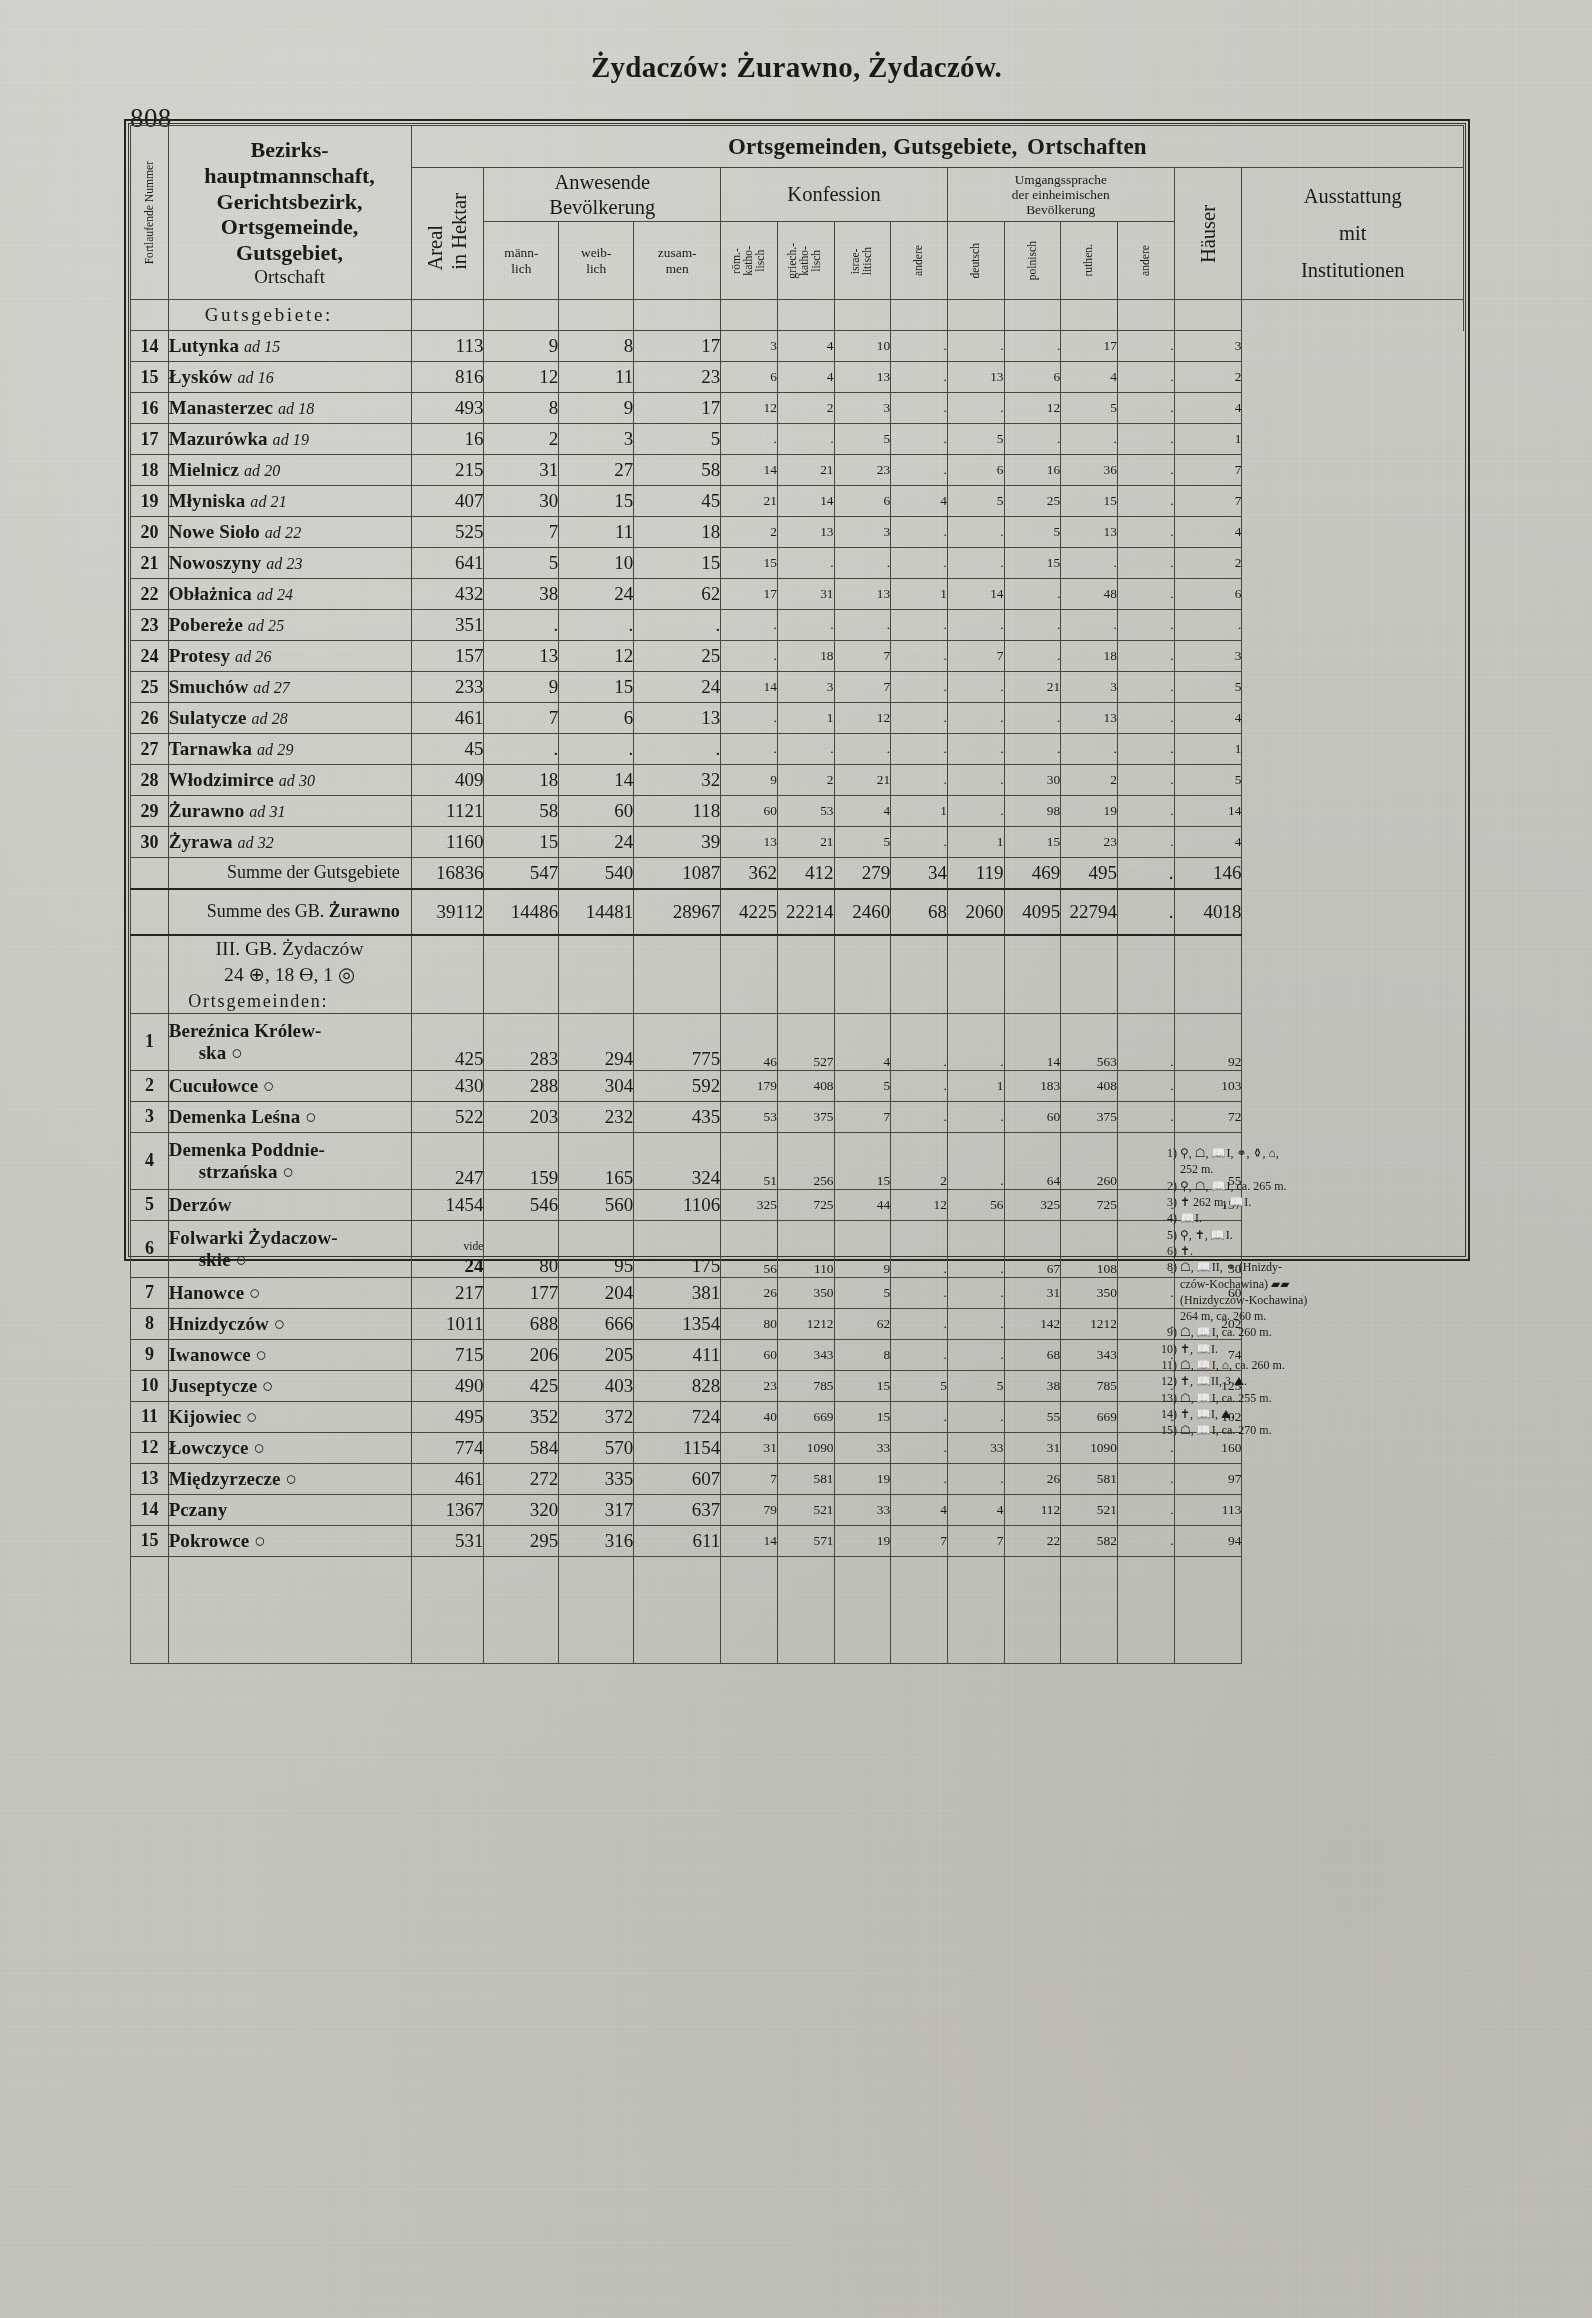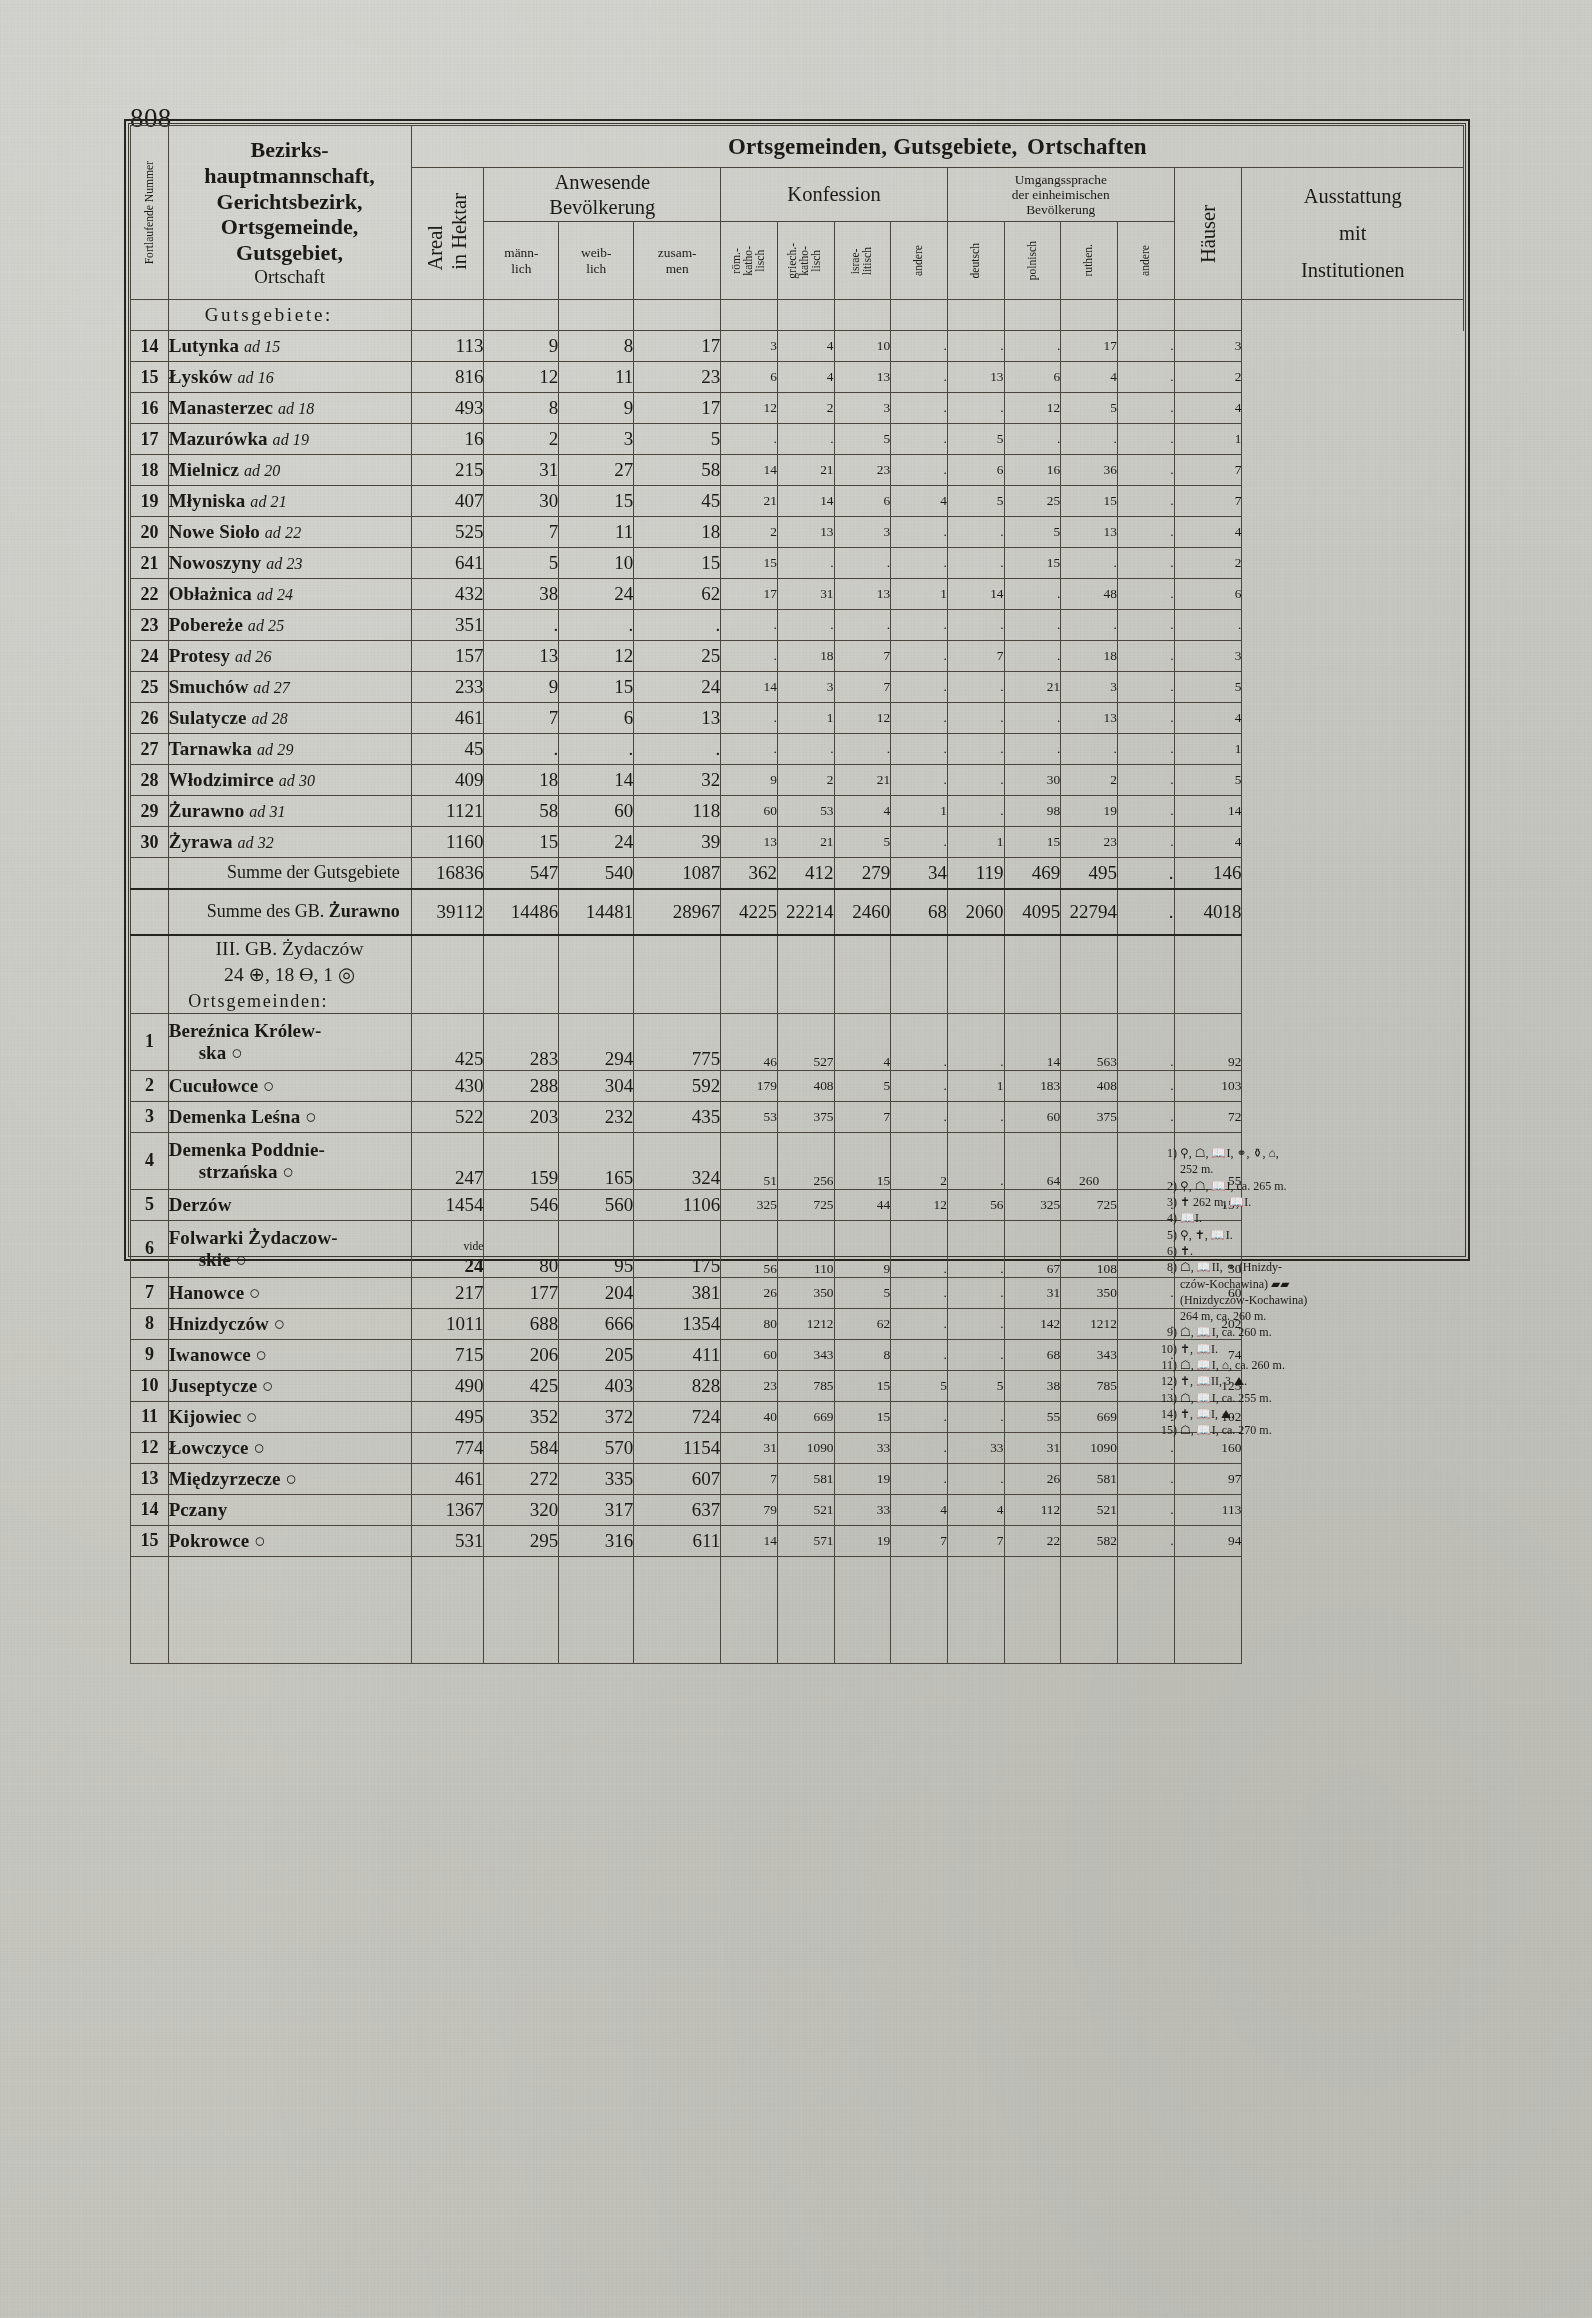--- a/index.html
+++ b/index.html
@@ -111,20 +111,21 @@
 </head>
 <body>
 
 <div class="paper"></div>
 <div class="grain"></div>
 
 <div class="content">
 
   <div class="runhead">
     <div class="folio">808</div>
+    <div class="runtitle">Żydaczów: Żurawno, Żydaczów.</div>
   </div>
 
   <div class="tbl">
     <div class="frame"></div>
     <div class="frame-inner"></div>
 
     <table class="main">
       <colgroup>
         <col style="width:36px">
           <col style="width:239px">
@@ -660,21 +661,21 @@
             <td class="c-area" style="vertical-align: bottom;">247</td>
             <td class="c-pop" style="vertical-align: bottom;">159</td>
             <td class="c-pop" style="vertical-align: bottom;">165</td>
             <td class="c-pop" style="vertical-align: bottom;">324</td>
             <td class="c-sm" style="vertical-align: bottom;">51</td>
             <td class="c-sm" style="vertical-align: bottom;">256</td>
             <td class="c-sm" style="vertical-align: bottom;">15</td>
             <td class="c-sm" style="vertical-align: bottom;">2</td>
             <td class="c-sm" style="vertical-align: bottom;"><span class="dot">.</span></td>
             <td class="c-sm" style="vertical-align: bottom;">64</td>
-            <td class="c-sm" style="vertical-align: bottom; text-align: center;">260</td>
+            <td class="c-sm" style="vertical-align: bottom;">260</td>
             <td class="c-sm" style="vertical-align: bottom;"><span class="dot">.</span></td>
             <td class="c-hs" style="vertical-align: bottom;">55</td>
           </tr>
           <tr class="drow">
             <td class="c-no">5</td>
             <td class="c-name">Derzów</td>
             <td class="c-area">1454</td>
             <td class="c-pop">546</td>
             <td class="c-pop">560</td>
             <td class="c-pop">1106</td>

